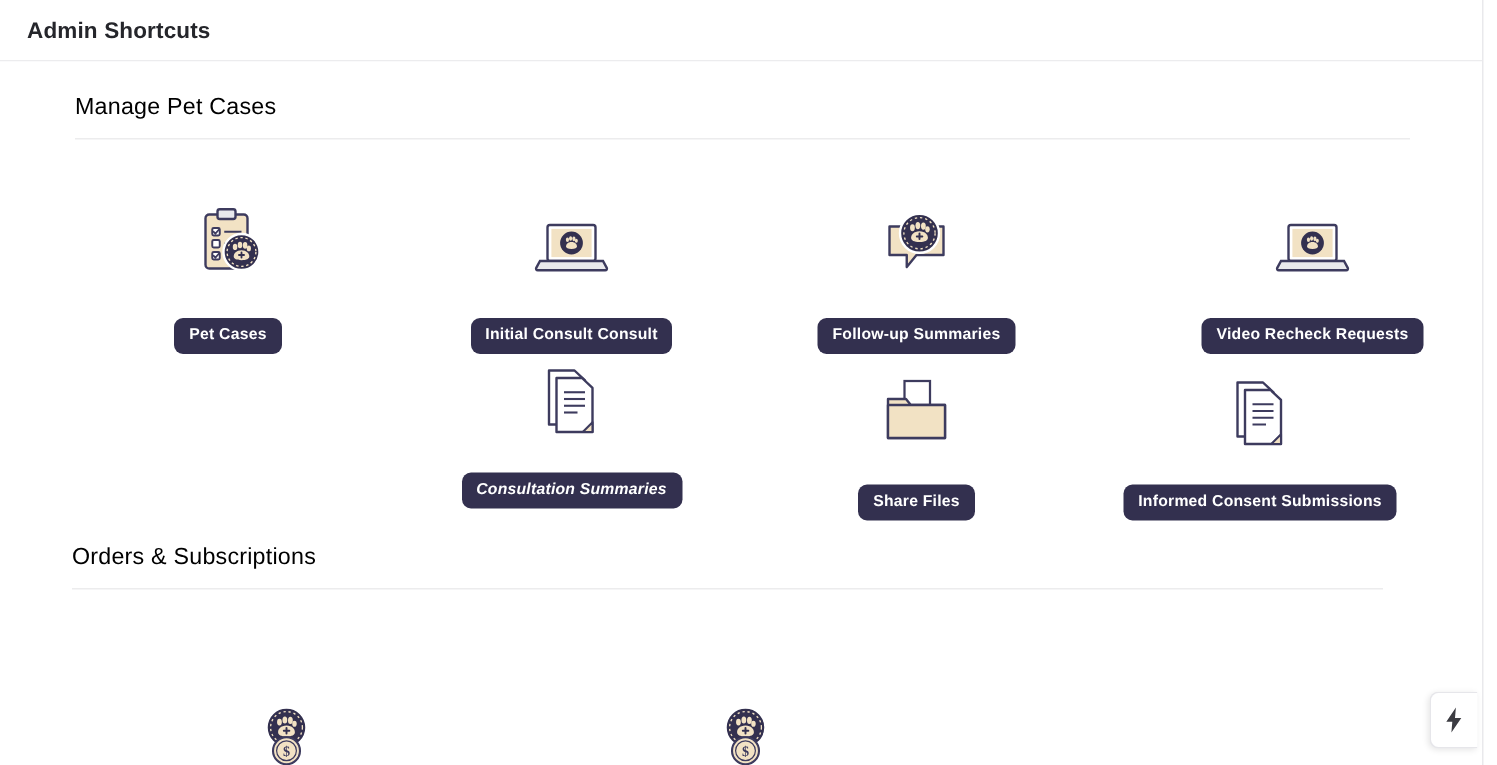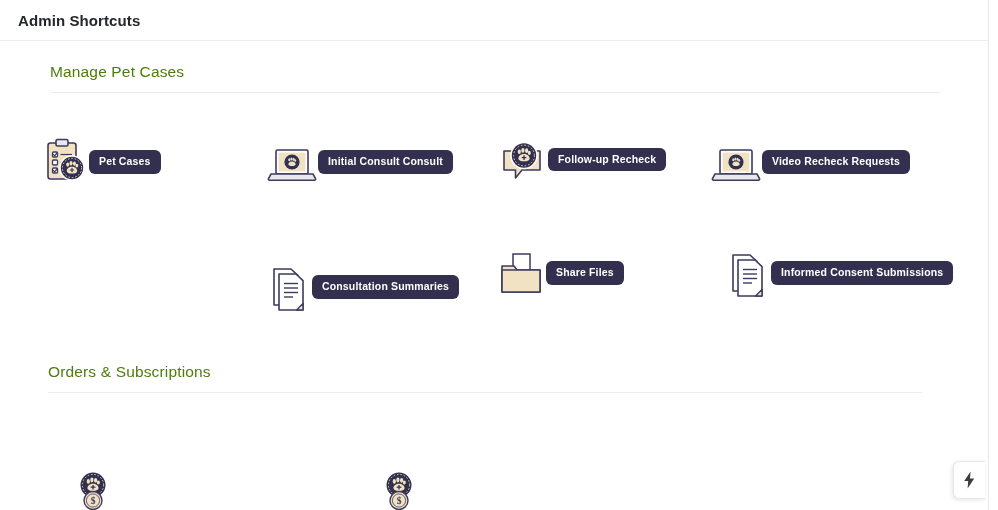--- a/index.html
+++ b/index.html
@@ -61,42 +61,43 @@
 
   .section { position: absolute; left: 0; width: 988px; }
   .section-head {
     position: relative;
     margin-left: 50px;
     width: 890px;
   }
   .section-title {
     font-size: 15.5px;
     font-weight: 400;
-    color: #4d7c0f;
+    color: #000000;
     letter-spacing: .15px;
     padding-bottom: 11px;
   }
   .section-rule {
     height: 1px;
     background: #ececed;
     width: 890px;
   }
 
   .grid {
     position: relative;
     width: 988px;
   }
 
   .tile {
     position: absolute;
     width: 230px;
     display: flex;
-    flex-direction: row;
+    flex-direction: column;
     align-items: center;
     cursor: pointer;
+    gap: 19px;
   }
   .tile-icon {
     height: 56px;
     display: flex;
     align-items: flex-end;
     justify-content: center;
     margin-bottom: 6px;
   }
   .pill {
     background: #33304f;
@@ -202,42 +203,42 @@
               <circle cx="28" cy="18.5" r="13" fill="#33304f" stroke="#fff" stroke-width="1.6"></circle>
               <circle cx="28" cy="18.5" r="10.4" fill="none" stroke="#f2e2c4" stroke-width="0.9" stroke-dasharray="1.6 1.9"></circle>
               <ellipse cx="23.3" cy="14.8" rx="1.6" ry="2.3" fill="#f2e2c4"></ellipse>
               <ellipse cx="26.9" cy="13.4" rx="1.6" ry="2.4" fill="#f2e2c4"></ellipse>
               <ellipse cx="30.6" cy="13.7" rx="1.6" ry="2.4" fill="#f2e2c4"></ellipse>
               <ellipse cx="33.3" cy="15.9" rx="1.5" ry="2.05" fill="#f2e2c4"></ellipse>
               <path d="M28 17.1c3.9 0 5.6 2.5 5.6 4.4 0 1.9-1.9 2.8-5.6 2.8s-5.6-.9-5.6-2.8c0-1.9 1.7-4.4 5.6-4.4z" fill="#f2e2c4"></path>
               <path d="M28 18.7v3.7M26.2 20.6h3.7" stroke="#33304f" stroke-width="1.3" stroke-linecap="round"></path>
             </svg>
           </div>
-          <div class="pill">Follow-up Recheck</div>
-        </div>
-
-        <div class="tile" style="left:710px; top:38px;">
+          <div class="pill">Follow-up Summaries</div>
+        </div>
+
+        <div class="tile" style="left:760px; top:38px;">
           <div class="tile-icon">
             <svg width="52" height="42" viewBox="0 0 52 42">
               <rect x="10" y="5" width="32" height="24" rx="1.6" fill="#fff" stroke="#3d3b5e" stroke-width="1.6"></rect>
               <rect x="12.6" y="7.6" width="26.8" height="18.8" fill="#f2e2c4"></rect>
               <path d="M5 29h42l2.5 4.6c.4.8-.1 1.6-1 1.6H3.5c-.9 0-1.4-.8-1-1.6L5 29z" fill="#e9e9ec" stroke="#3d3b5e" stroke-width="1.6"></path>
               <circle cx="26" cy="17" r="7.6" fill="#33304f"></circle>
               <ellipse cx="23.3" cy="14.8" rx="1.05" ry="1.5" fill="#f2e2c4"></ellipse>
               <ellipse cx="25.4" cy="14" rx="1.05" ry="1.55" fill="#f2e2c4"></ellipse>
               <ellipse cx="27.6" cy="14.2" rx="1.05" ry="1.55" fill="#f2e2c4"></ellipse>
               <ellipse cx="29.2" cy="15.5" rx="1" ry="1.35" fill="#f2e2c4"></ellipse>
               <path d="M26 16.4c2.5 0 3.6 1.6 3.6 2.8 0 1.2-1.2 1.8-3.6 1.8s-3.6-.6-3.6-1.8c0-1.2 1.1-2.8 3.6-2.8z" fill="#f2e2c4"></path>
             </svg>
           </div>
           <div class="pill">Video Recheck Requests</div>
         </div>
 
 
-        <div class="tile" style="left:266px; top:163px;">
+        <div class="tile" style="left:266px; top:141px;font-style:italic;">
           <div class="tile-icon">
             <svg width="46" height="48" viewBox="0 0 46 48">
               <path d="M8 5h17l7 6.6V41H8V5z" fill="#fff" stroke="#3d3b5e" stroke-width="1.6" stroke-linejoin="round"></path>
               <path d="M13 10h17l7 6.6V46H13V10z" fill="#fff" stroke="#3d3b5e" stroke-width="1.6" stroke-linejoin="round"></path>
               <path d="M37 39.5V46h-6.5L37 39.5z" fill="#f2e2c4" stroke="#3d3b5e" stroke-width="1.4" stroke-linejoin="round"></path>
               <line x1="18" y1="19.5" x2="32" y2="19.5" stroke="#3d3b5e" stroke-width="1.4"></line>
               <line x1="18" y1="24" x2="32" y2="24" stroke="#3d3b5e" stroke-width="1.4"></line>
               <line x1="18" y1="28.5" x2="32" y2="28.5" stroke="#3d3b5e" stroke-width="1.4"></line>
               <line x1="18" y1="33" x2="27" y2="33" stroke="#3d3b5e" stroke-width="1.4"></line>
             </svg>

